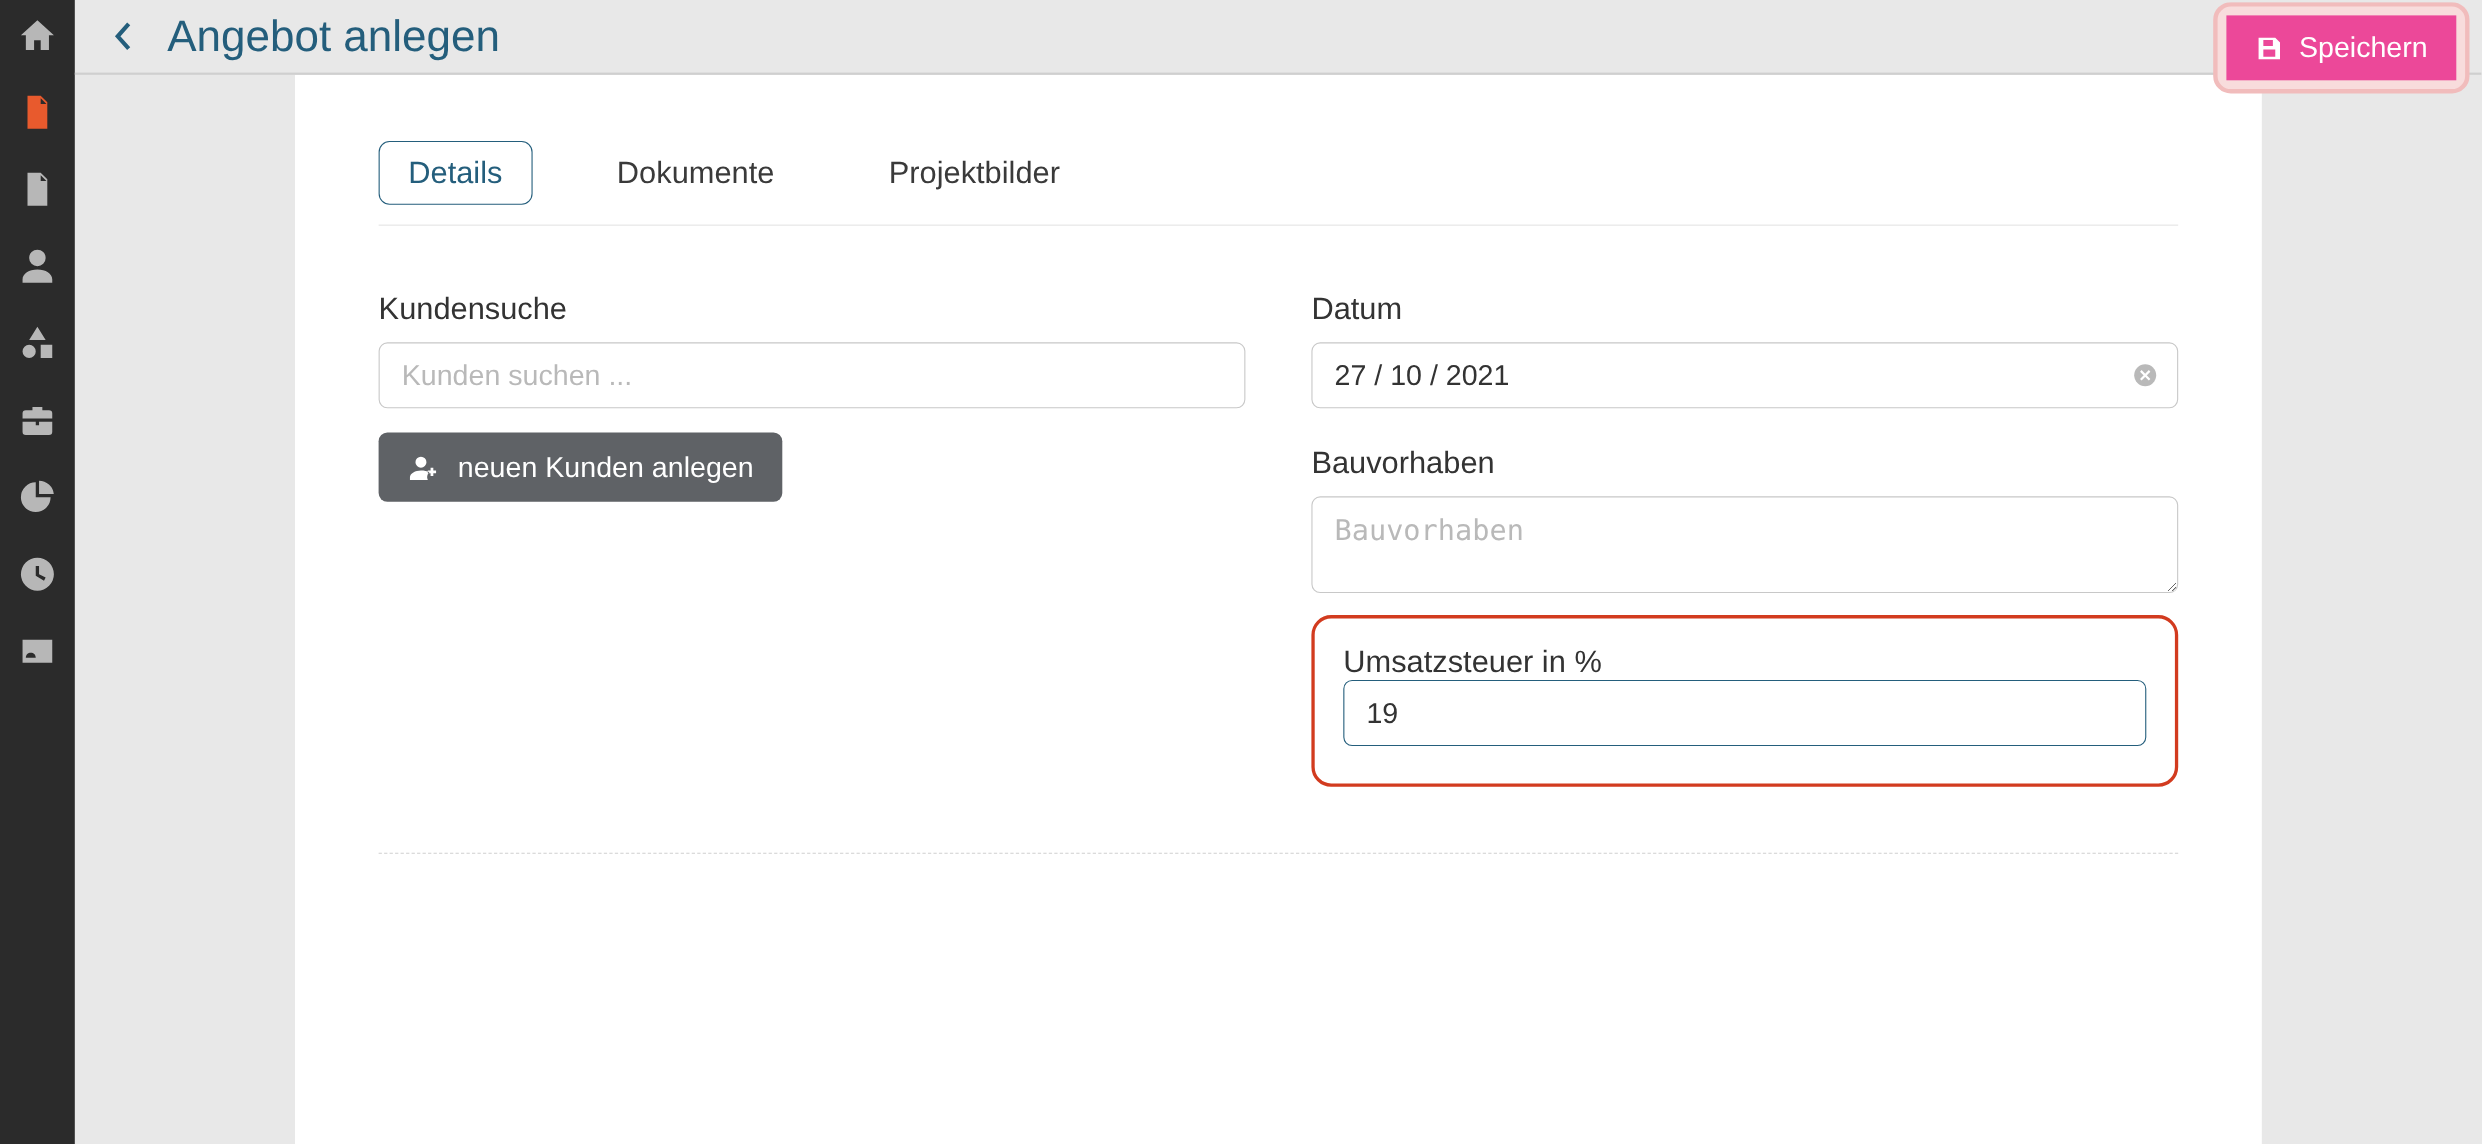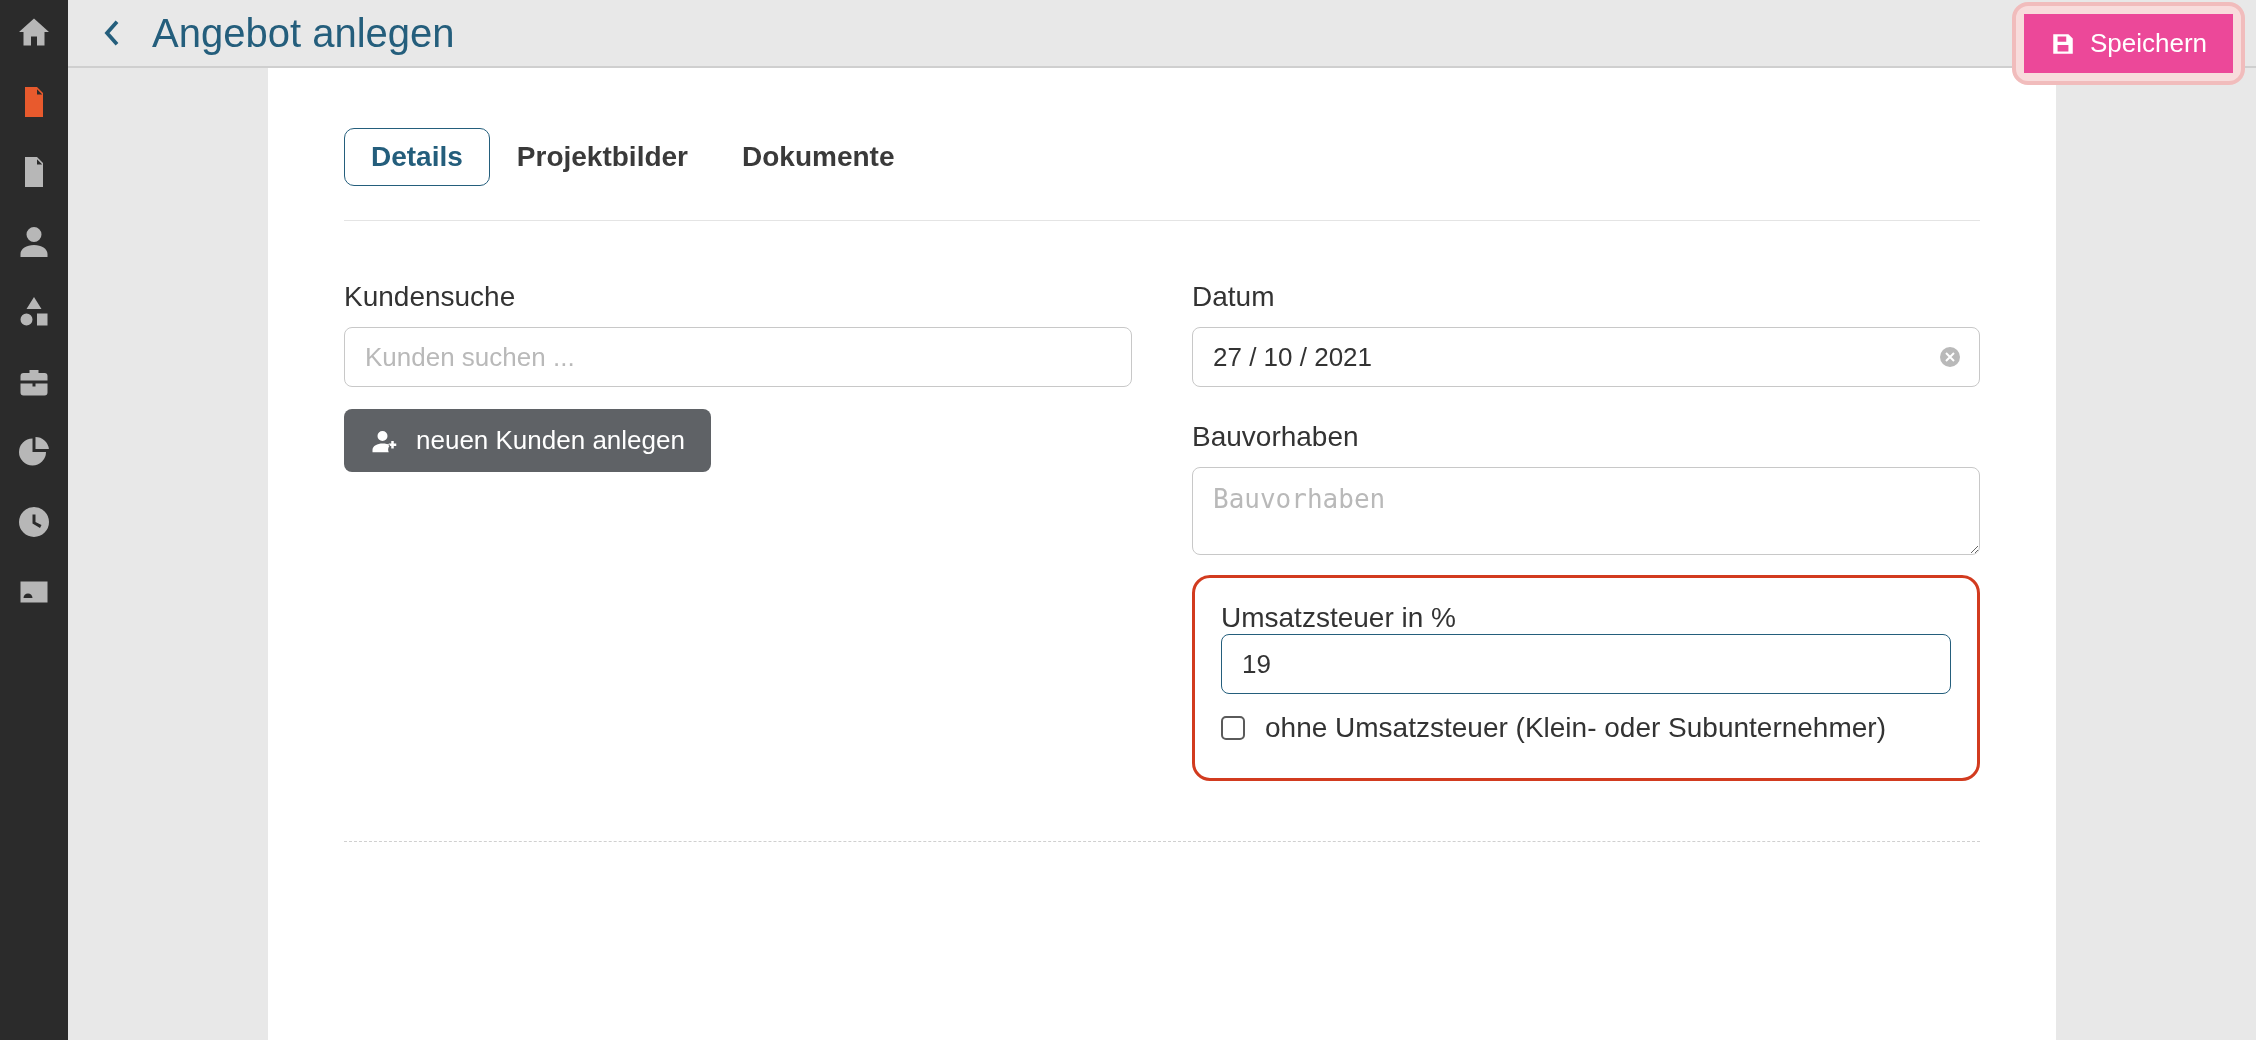--- a/index.html
+++ b/index.html
@@ -94,23 +94,23 @@
   .card {
     background: #fff;
     min-height: 1000px;
     padding: 60px 76px;
   }
 
   
   .tabs {
     display: flex;
     align-items: center;
-    padding-bottom: 34px;
+    gap: 50px;
+    padding-bottom: 18px;
     border-bottom: 1px solid #e4e4e4;
-    font-weight: bold;
   }
   .tab {
     font-size: 28px;
     color: #3a3a3a;
     cursor: pointer;
     padding: 12px 26px;
     border-radius: 10px;
     border: 1px solid transparent;
   }
   .tab.active {
@@ -279,22 +279,22 @@
         <span>Speichern</span>
       </button>
     </div>
   </div>
 
   <div class="content-wrap">
     <div class="card">
 
       <div class="tabs">
         <div class="tab active">Details</div>
+        <div class="tab">Dokumente</div>
         <div class="tab">Projektbilder</div>
-        <div class="tab">Dokumente</div>
       </div>
 
       <div class="form-grid">
 
         <div class="left-col">
           <div class="form-group">
             <label class="form-label">Kundensuche</label>
             <input class="text-input" type="text" placeholder="Kunden suchen ..." style="">
           </div>
           <button class="btn-secondary">
@@ -320,24 +320,20 @@
           </div>
 
           <div class="form-group" style="margin-top:34px">
             <label class="form-label">Bauvorhaben</label>
             <textarea class="text-input" placeholder="Bauvorhaben" style=""></textarea>
           </div>
 
           <div class="tax-section-highlight">
             <label class="form-label">Umsatzsteuer in %</label>
             <input class="text-input tax-input" type="text" value="19" style="">
-            <div class="checkbox-row">
-              <div class="checkbox-box"></div>
-              <span class="checkbox-label">ohne Umsatzsteuer (Klein- oder Subunternehmer)</span>
-            </div>
           </div>
         </div>
 
       </div>
 
       <div class="divider-dashed"></div>
 
     </div>
   </div>
 </div>

